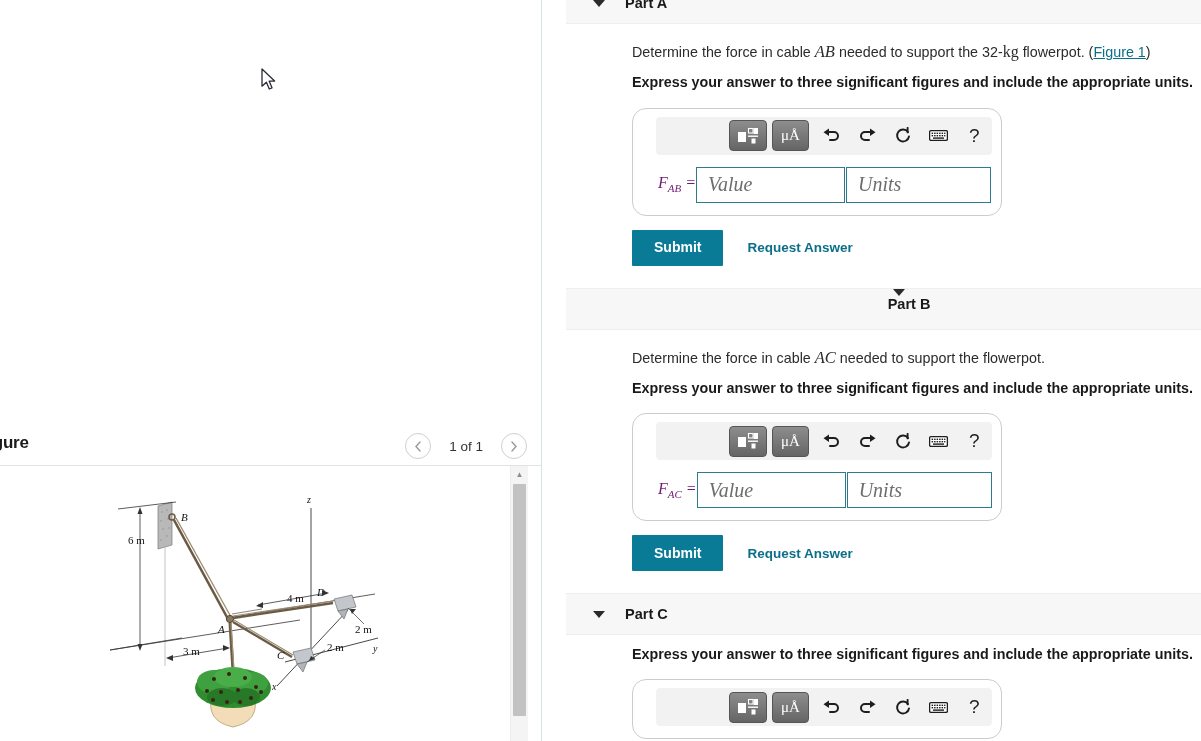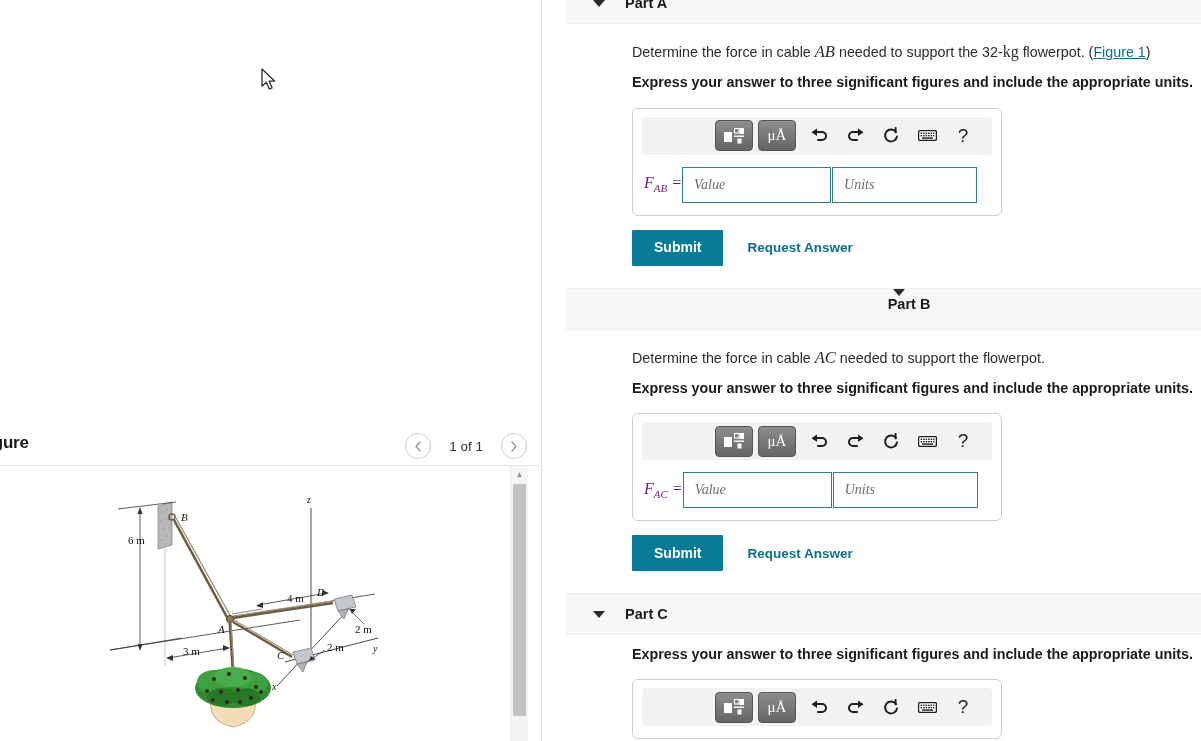--- a/index.html
+++ b/index.html
@@ -96,23 +96,23 @@
   }
   .mathit { font-family: "Liberation Serif", serif; font-style: italic; font-size: 16.5px; }
   .mathrm { font-family: "Liberation Serif", serif; font-size: 16px; }
   .fig-link { color: #0c6f8a; text-decoration: underline; cursor: pointer; }
 
   
   .answer-box {
     margin-top: 15px;
     width: 370px;
     border: 1px solid #cccccc;
-    border-radius: 6px;
+    border-radius: 14px;
     background: #fff;
-    padding: 8px 9px 12px 9px;
+    padding: 8px 9px 12px 23px;
     box-sizing: border-box;
   }
   .mq-toolbar {
     background: #f2f2f2;
     border-radius: 4px;
     height: 38px;
     display: flex; align-items: center;
     padding-left: 73px;
     gap: 0px;
     box-sizing: border-box;
@@ -137,21 +137,21 @@
   }
   .var-label {
     font-family: "Liberation Serif", serif; font-style: italic;
     font-size: 16px; color: #701a75; margin-right: 0; white-space: nowrap;
   }
   .var-label sub { font-size: 11px; font-style: italic; }
   .ans-input {
     height: 36px; border: 1px solid #2e7b8f; background: #fff;
     box-sizing: border-box; outline: none;
     font-family: "Liberation Serif", serif; font-style: italic;
-    font-size: 14px; color: #666; padding-left: 11px;
+    font-size: 20px; color: #666; padding-left: 11px;
   }
   .ans-input::placeholder { color: #6d6d6d; opacity: 1; font-style: italic; }
   .inp-value { width: 149px; }
   .inp-units { width: 145px; margin-left: 1px; }
 
   .btn-row { margin-top: 14px; display: flex; align-items: center; }
   .submit-btn {
     background: #0a7b96; color: #fff; border: none;
     font-family: "Liberation Sans", sans-serif;
     font-size: 14px; font-weight: bold;

